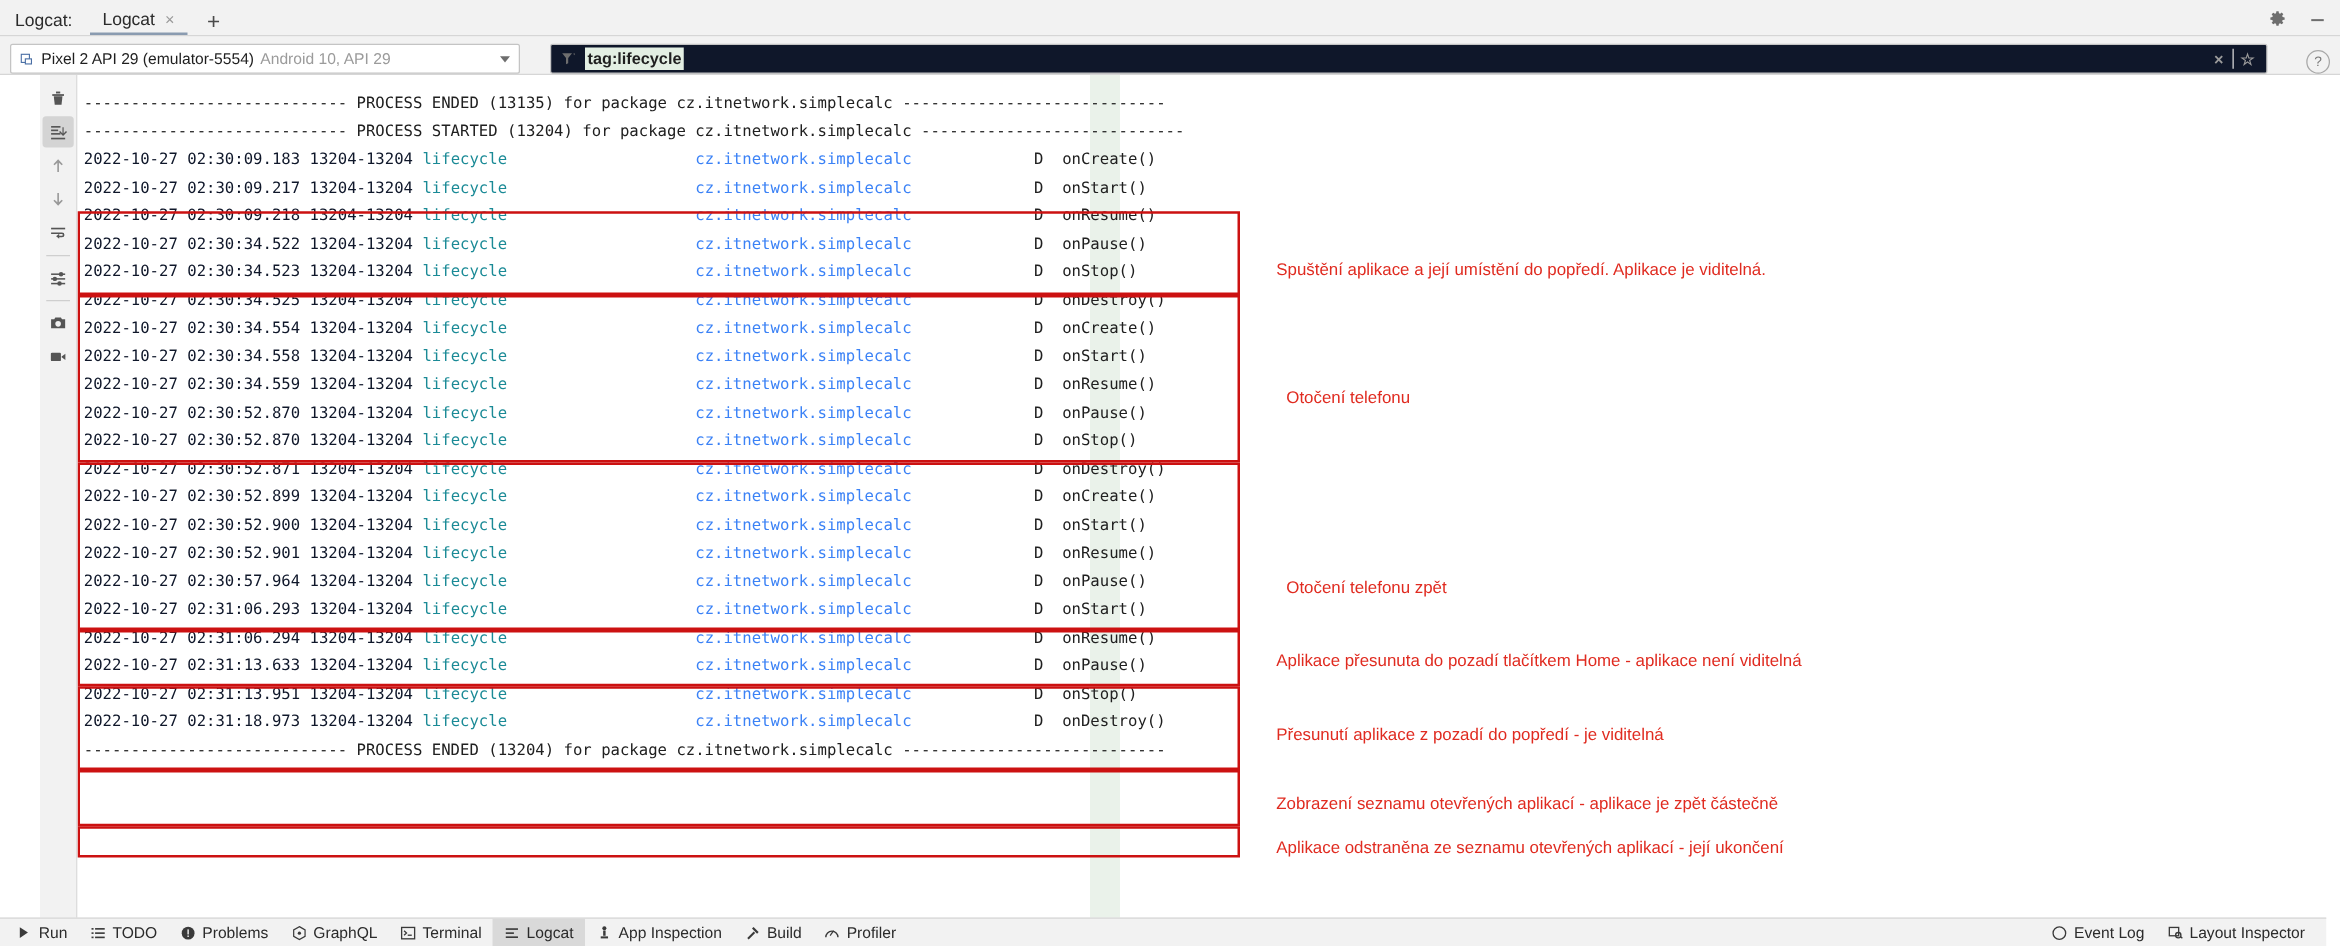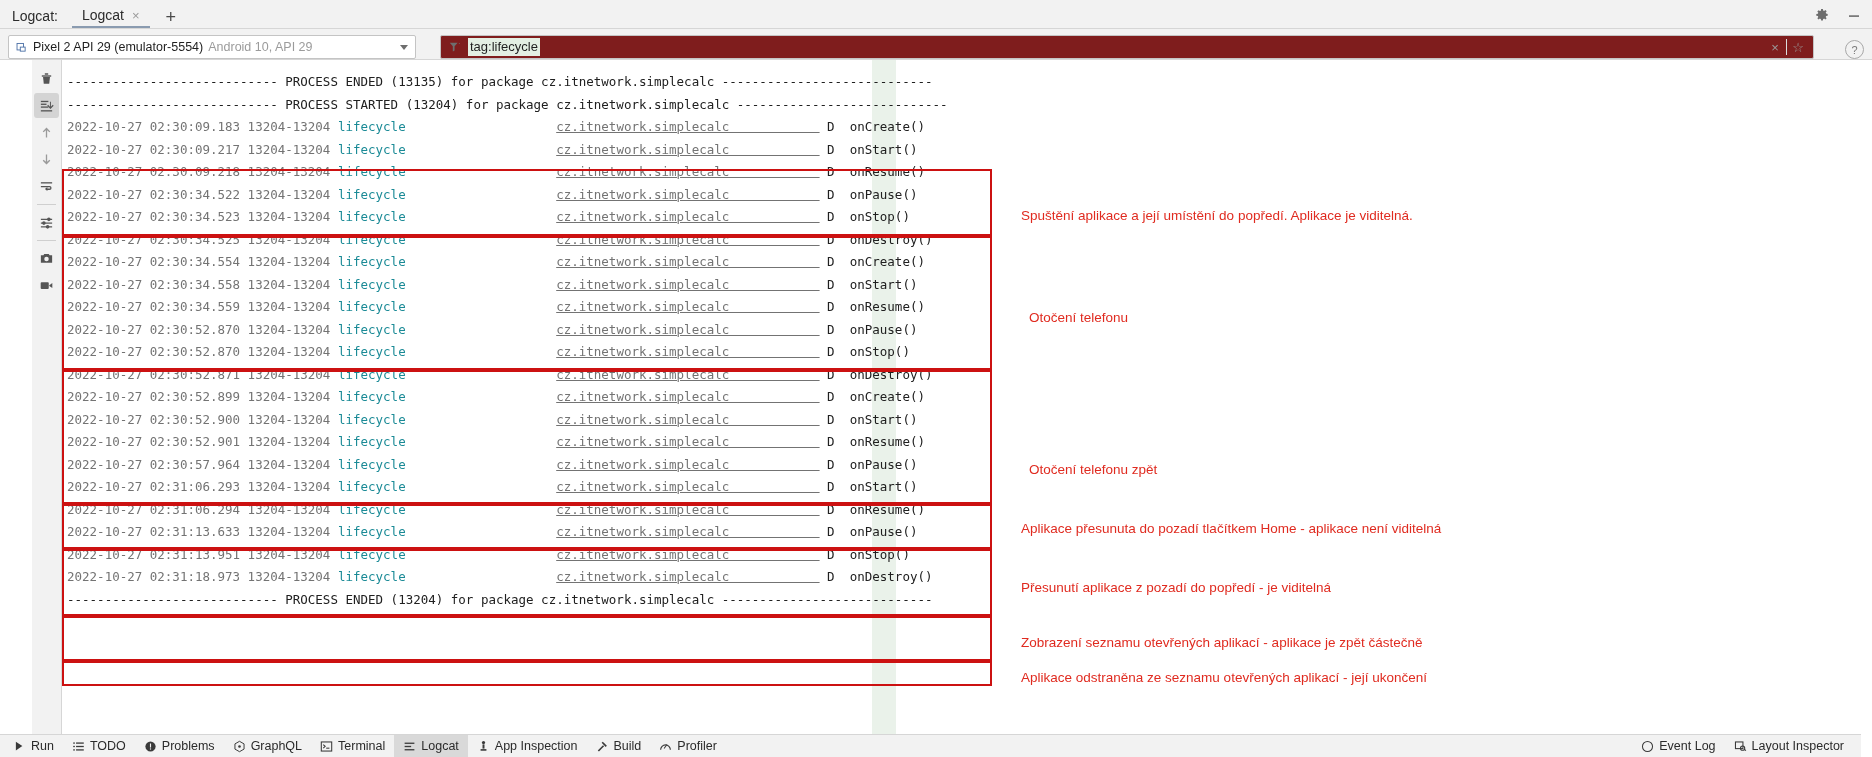--- a/index.html
+++ b/index.html
@@ -94,28 +94,29 @@
     position: absolute;
     right: 7px;
     width: 0; height: 0;
     border-left: 4px solid transparent;
     border-right: 4px solid transparent;
     border-top: 5px solid #6e6e6e;
   }
   .filter-box {
     flex: 1;
     height: 22px;
-    background: #7f1d1d;
+    background: #0f172a;
     border: 1px solid #c4c4c4;
     border-radius: 2px;
     display: flex;
     align-items: center;
     padding: 0 4px 0 7px;
     gap: 6px;
     position: relative;
+    font-weight: bold;
   }
   .filter-text {
     font-size: 13px;
     color: #1f1f1f;
     background: #e3efe3;
     padding: 1px 2px;
     line-height: 1.25;
   }
   .filter-actions {
     margin-left: auto;
@@ -186,23 +187,23 @@
     bottom: 0;
   }
   .logrow {
     height: 22.5px;
     line-height: 22.5px;
     font-size: 12.5px;
     white-space: pre;
     position: relative;
   }
   .sysrow { color: #202020; }
-  .col-ts   { color: #737373; }
+  .col-ts   { color: #0f172a; }
   .col-tag  { color: #1a8a96; }
-  .col-pkg  { color: #737373; text-decoration: underline; }
+  .col-pkg  { color: #3b82f6; }
   .col-lvl  { color: #202020; }
   .col-msg  { color: #202020; }
 
   
   .lvlstrip {
     position: absolute;
     left: 810px;
     top: 0;
     width: 24px;
     height: 100%;

